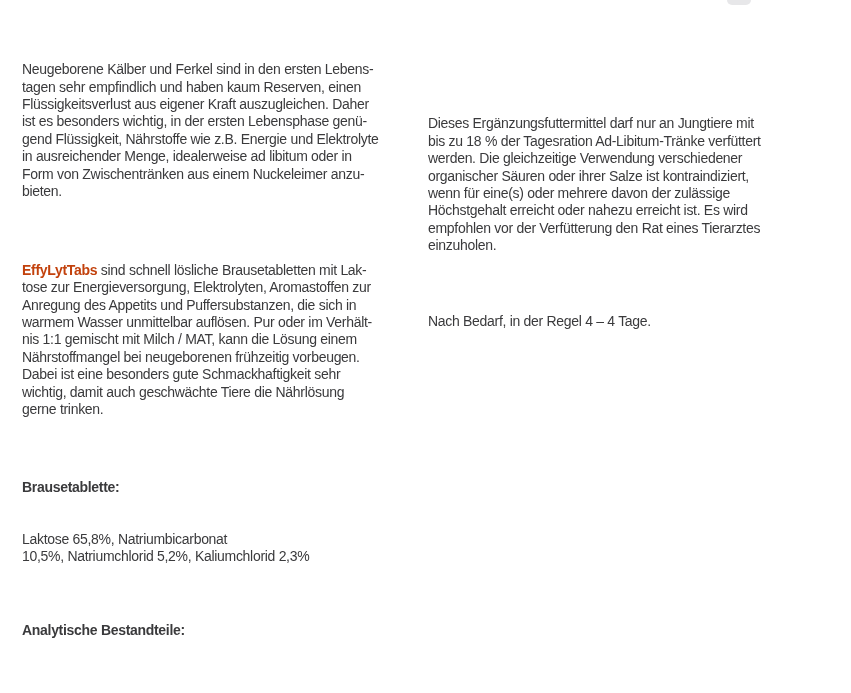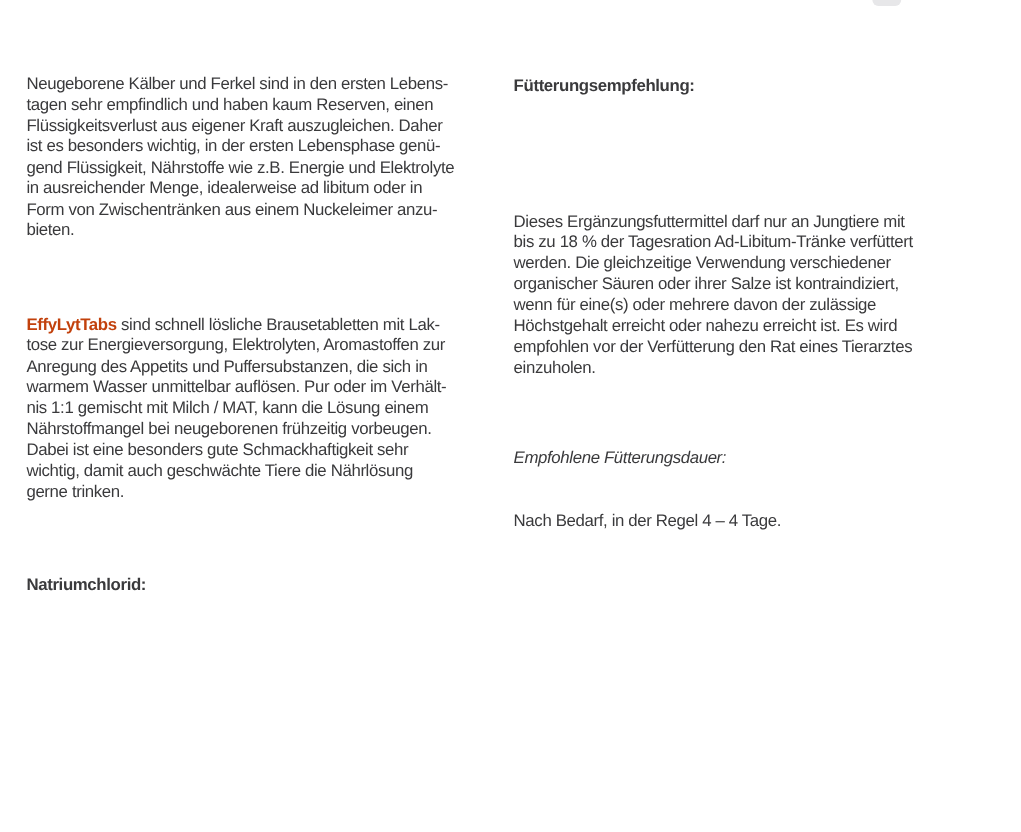--- a/index.html
+++ b/index.html
@@ -76,22 +76,25 @@
     <div class="para product"><span class="brand">EffyLytTabs</span><span> sind schnell lösliche Brausetabletten mit Lak-
 tose zur Energieversorgung, Elektrolyten, Aromastoffen zur
 Anregung des Appetits und Puffersubstanzen, die sich in
 warmem Wasser unmittelbar auflösen. Pur oder im Verhält-
 nis 1:1 gemischt mit Milch / MAT, kann die Lösung einem
 Nährstoffmangel bei neugeborenen frühzeitig vorbeugen.
 Dabei ist eine besonders gute Schmackhaftigkeit sehr
 wichtig, damit auch geschwächte Tiere die Nährlösung
 gerne trinken.</span></div>
 
-    <div class="para h">Natriumchlorid:</div>
+    <div class="para h">Brausetablette:</div>
+    <div class="para comp-text">Laktose 65,8%, Natriumbicarbonat
+10,5%, Natriumchlorid 5,2%, Kaliumchlorid 2,3%</div>
 
+    <div class="para h">Analytische Bestandteile:</div>
 
     <div class="analytical-table">
       
       
       
       
       
     </div>
 
     
@@ -100,34 +103,32 @@
     
     
 
     
     
 
   </div>
 
   <div class="col col-right">
 
-    <div class="para h feeding-head">Fütterungsempfehlung:</div>
 
 
 
     <div class="para supplement">Dieses Ergänzungsfuttermittel darf nur an Jungtiere mit
 bis zu 18 % der Tagesration Ad-Libitum-Tränke verfüttert
 werden. Die gleichzeitige Verwendung verschiedener
 organischer Säuren oder ihrer Salze ist kontraindiziert,
 wenn für eine(s) oder mehrere davon der zulässige
 Höchstgehalt erreicht oder nahezu erreicht ist. Es wird
 empfohlen vor der Verfütterung den Rat eines Tierarztes
 einzuholen.</div>
 
-    <div class="para i">Empfohlene Fütterungsdauer:</div>
     <div class="para duration-text">Nach Bedarf, in der Regel 4 – 4 Tage.</div>
 
     
     
 
     
 
     
 
     

